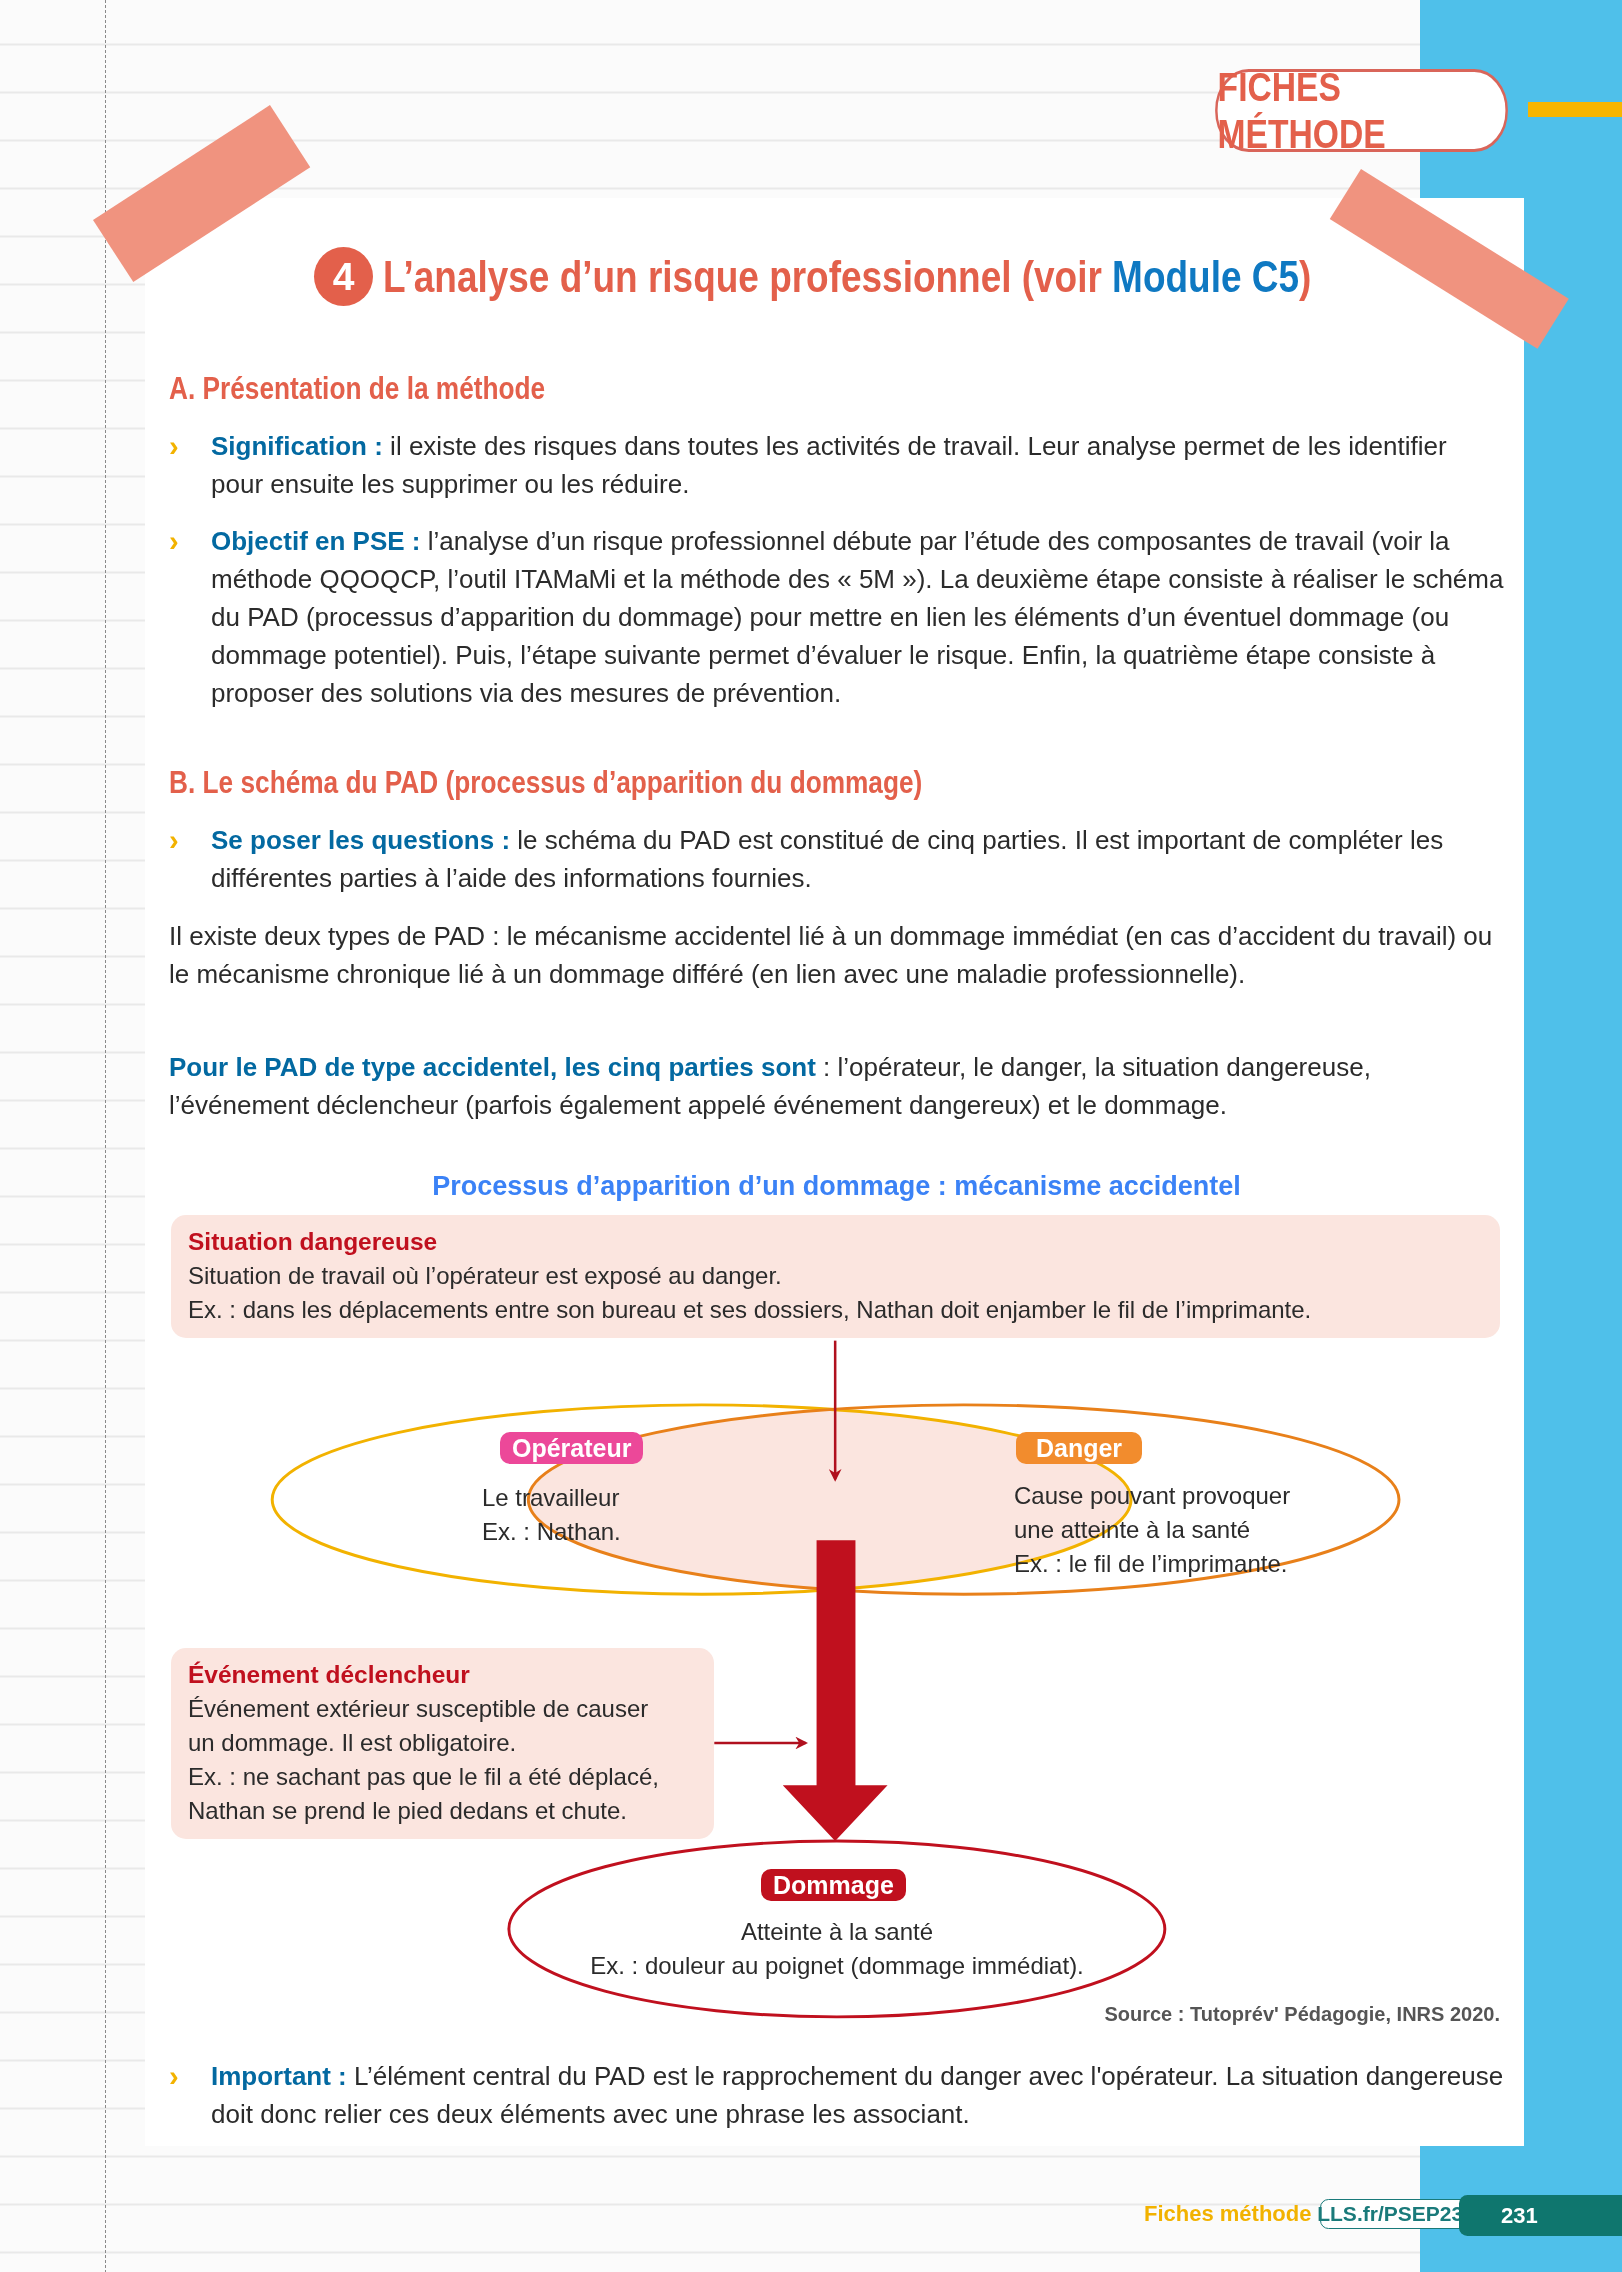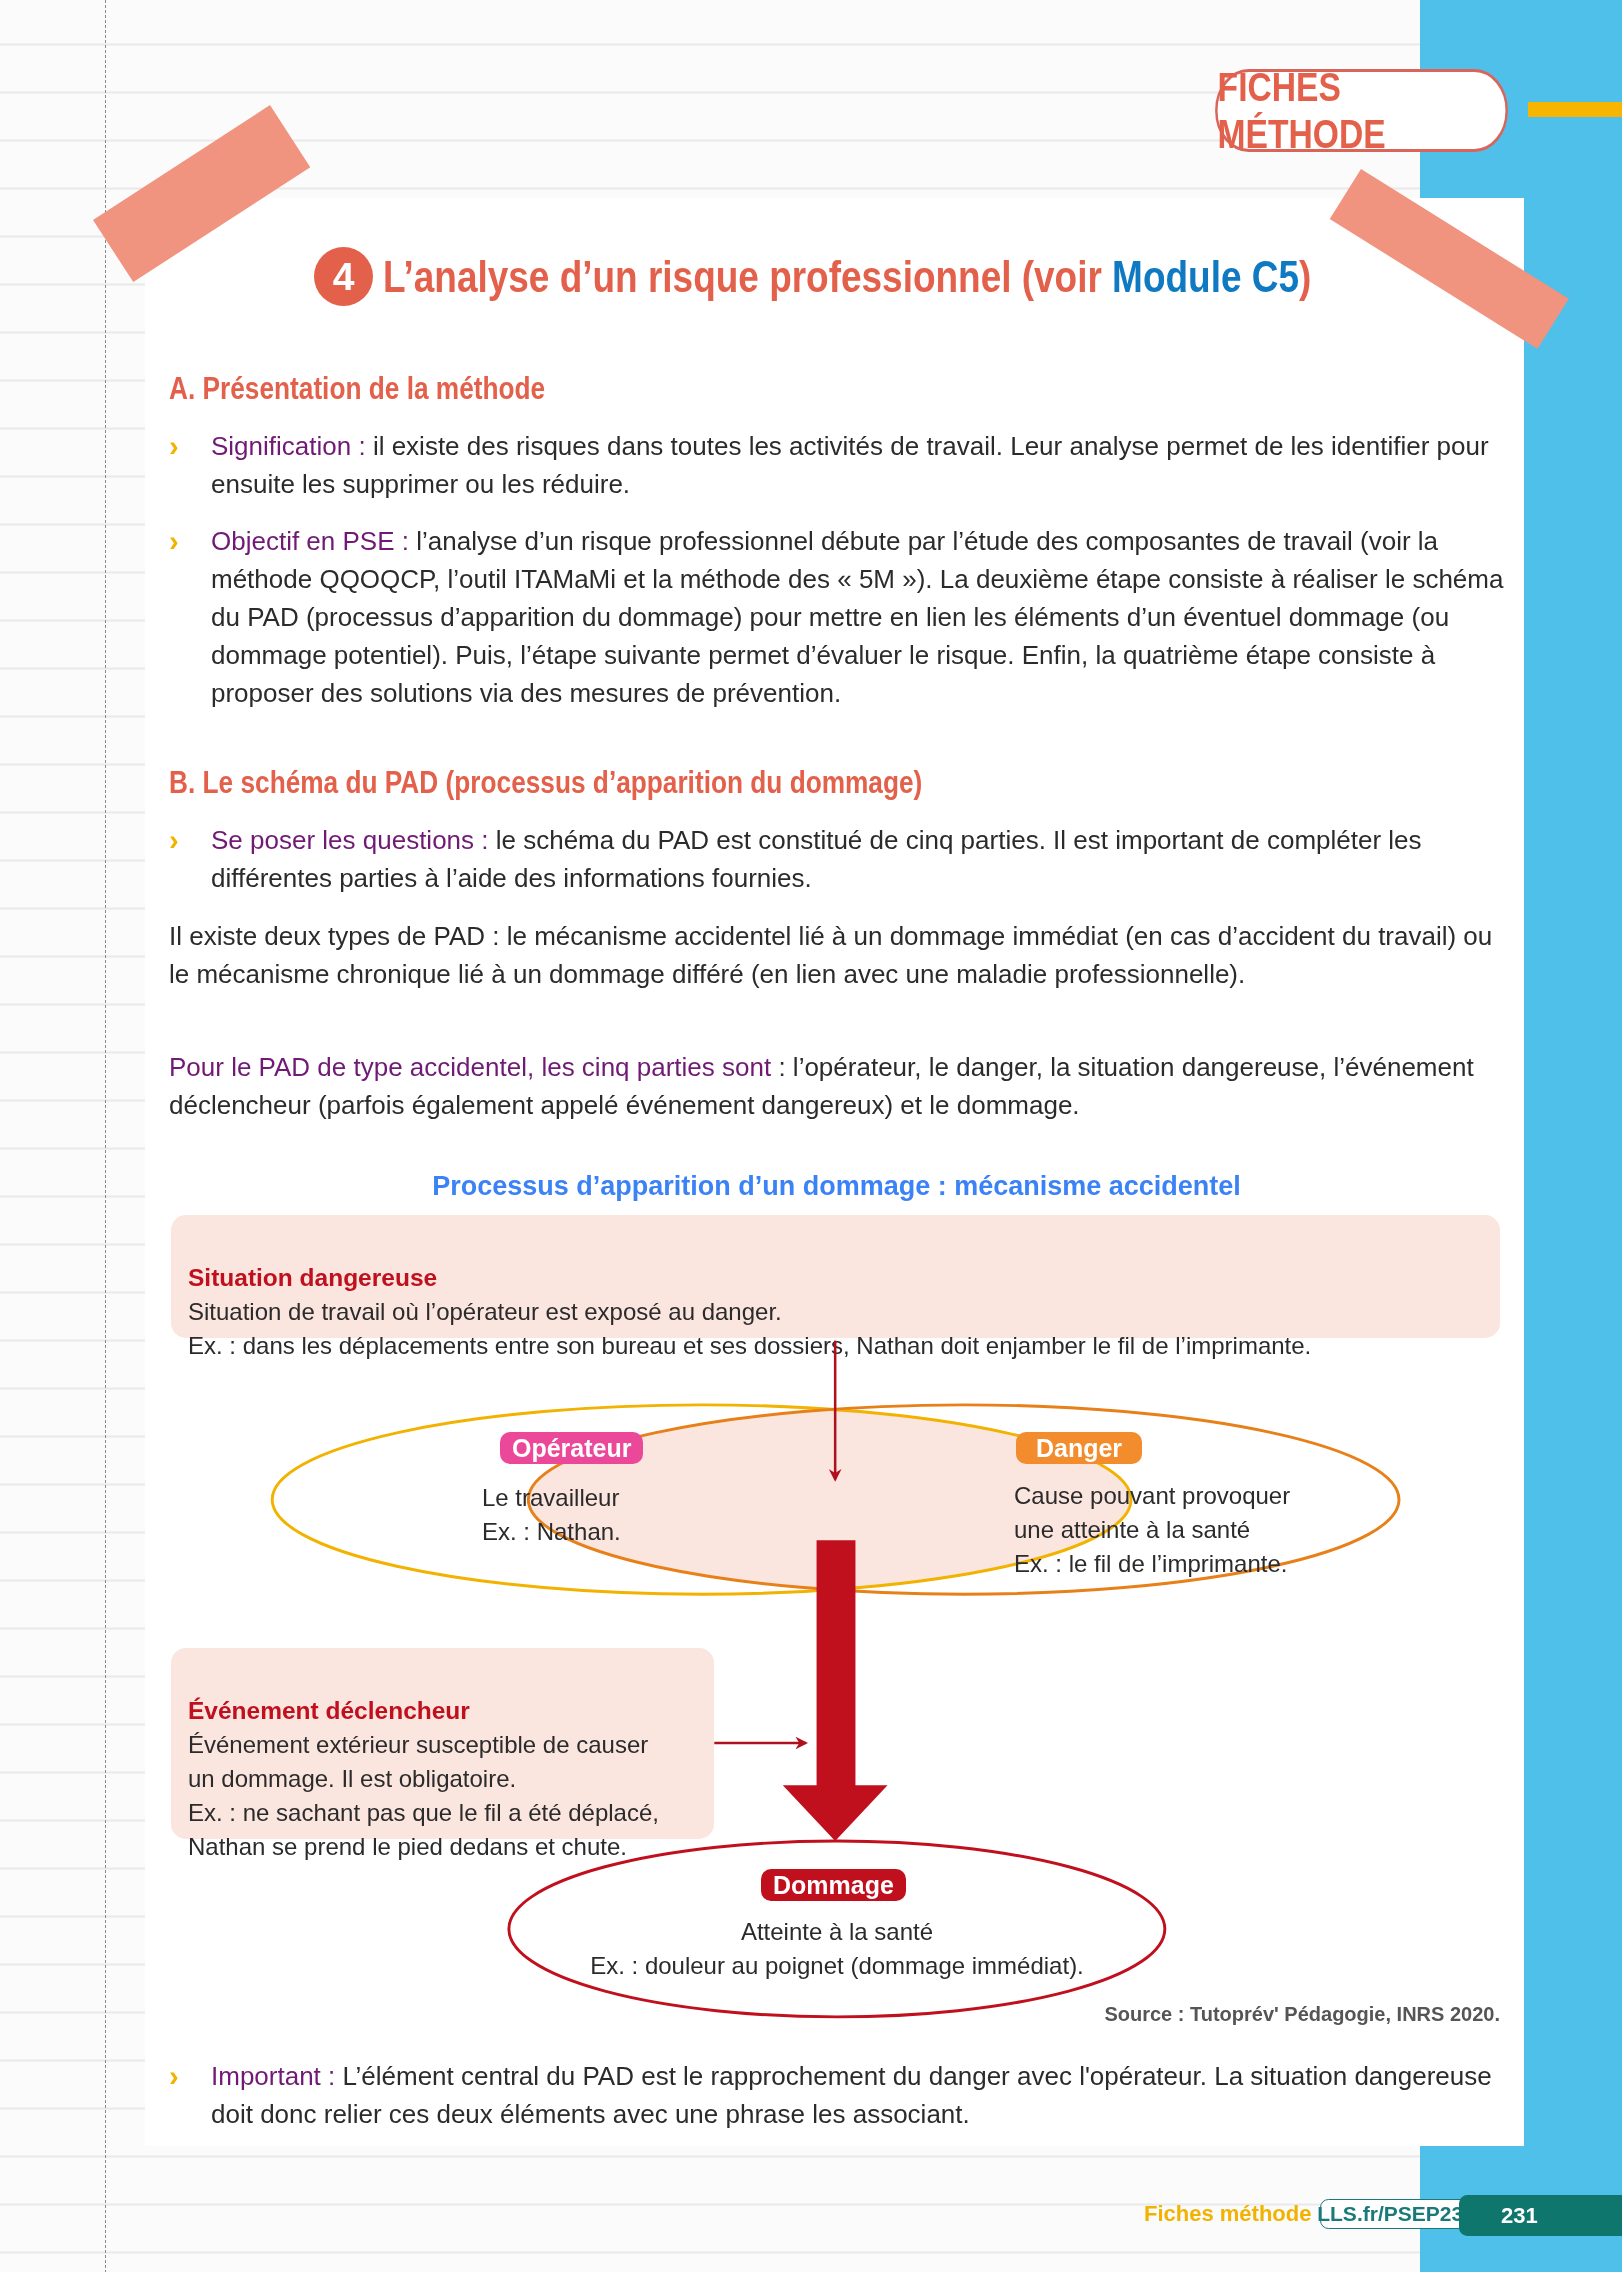--- a/index.html
+++ b/index.html
@@ -74,35 +74,35 @@
   }
   
   .bullet {
     position: absolute; left: 169px; width: 1335px;
     font-size: 26px; line-height: 38px; color: #2b2b2b;
     padding-left: 42px;
   }
   .bullet .chev {
     position: absolute; left: 0; top: 0; color: #f2b200; font-weight: bold; font-size: 29px;
   }
-  .bullet b, .para b { font-weight: normal; color: #701a75; }
+  .bullet b, .para b { font-weight: bold; color: #0369a1; }
   .para {
     position: absolute; left: 169px; width: 1335px;
     font-size: 26px; line-height: 38px; color: #2b2b2b;
   }
   
   .diag-title {
     position: absolute; left: 169px; width: 1335px; top: 1171px; text-align: center;
     font-weight: bold; font-size: 27px; color: #3b82f6;
   }
   .box {
     position: absolute; background: #fbe5df; border-radius: 15px;
     padding: 10px 17px; font-size: 24px; line-height: 34px; color: #2b2b2b;
   }
-  .box .box-title { color: #c0101e; font-weight: bold; font-size: 24.5px; margin-top: 36px; }
+  .box .box-title { color: #c0101e; font-weight: bold; font-size: 24.5px; }
   .box-situation { left: 171px; top: 1215px; width: 1329px; height: 123px; }
   .box-event { left: 171px; top: 1648px; width: 543px; height: 191px; }
   svg.diagram { position: absolute; left: 0; top: 0; width: 1623px; height: 2273px; pointer-events: none; }
   .tag {
     position: absolute; color: #fff; font-weight: bold; font-size: 25px;
     border-radius: 10px; padding: 1.7px 12px; text-align: center;
   }
   .tag-operateur { left: 500px; top: 1432px; background: #ec4899; }
   .tag-danger { left: 1016px; top: 1432px; background: #f28c2d; width: 126px; }
   .tag-dommage { left: 761px; top: 1869px; background: #c0101e; }

